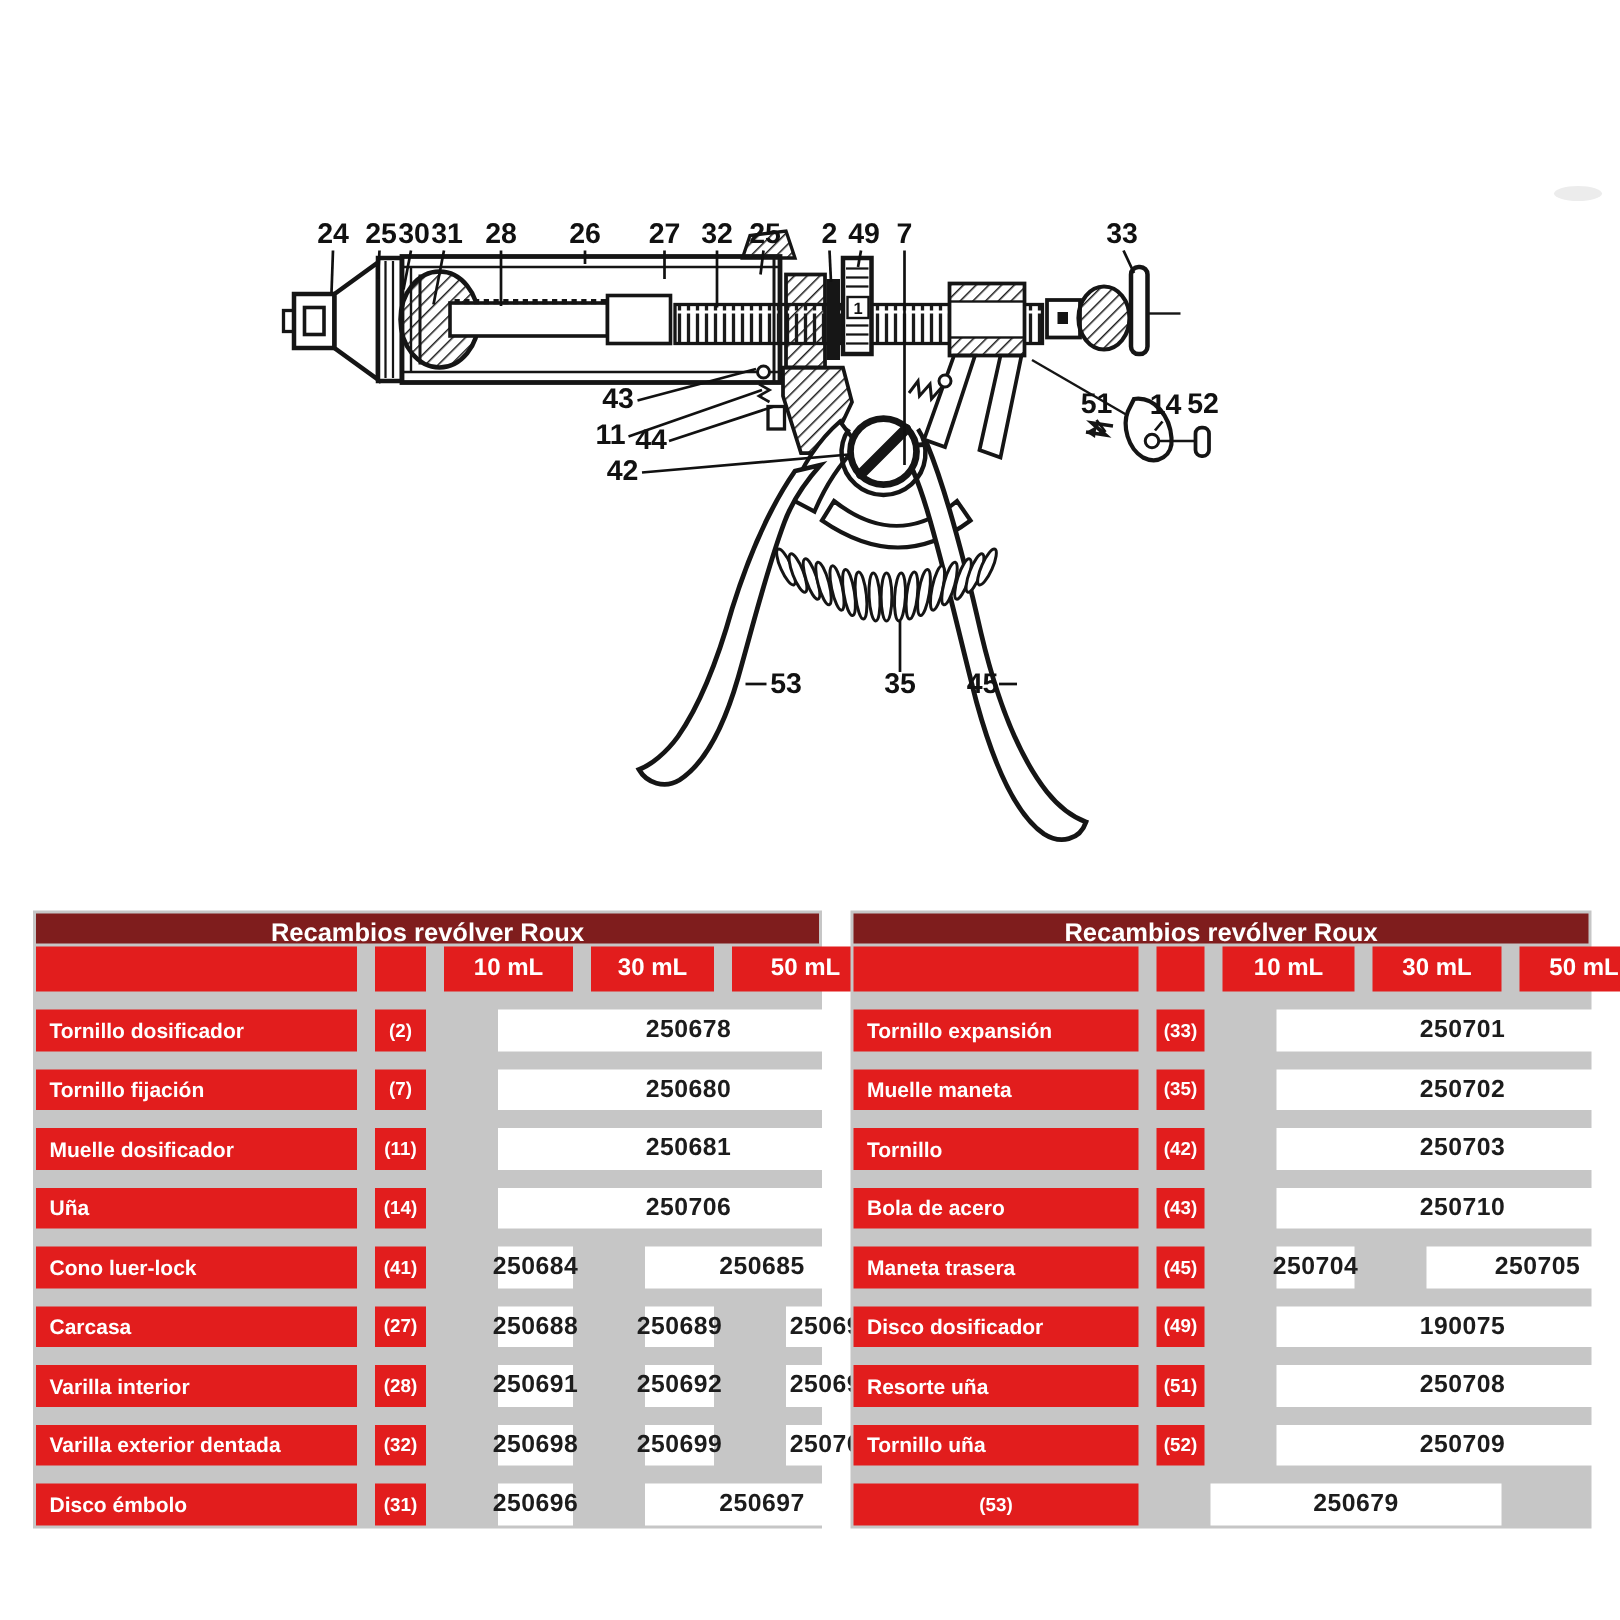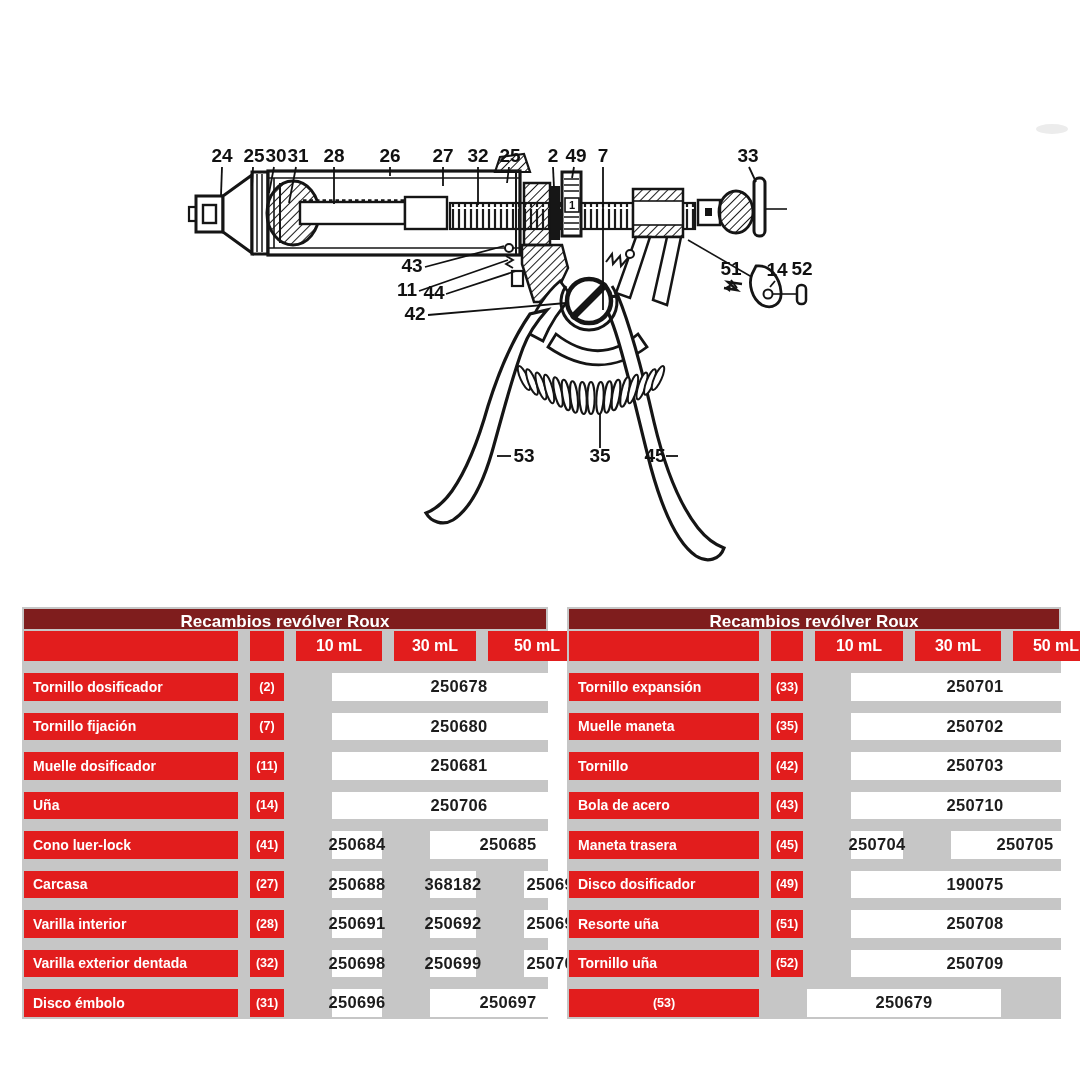--- a/index.html
+++ b/index.html
@@ -222,21 +222,21 @@
         <div class="cell red label">Uña</div>
         <div class="cell red badge">(14)</div>
         <div class="cell num" style="grid-column: span 3;">250706</div>
         <div class="cell red label">Cono luer-lock</div>
         <div class="cell red badge">(41)</div>
         <div class="cell num">250684</div>
         <div class="cell num" style="grid-column: span 2;">250685</div>
         <div class="cell red label">Carcasa</div>
         <div class="cell red badge">(27)</div>
         <div class="cell num">250688</div>
-        <div class="cell num">368182</div>
+        <div class="cell num">250689</div>
         <div class="cell num">250690</div>
         <div class="cell red label">Varilla interior</div>
         <div class="cell red badge">(28)</div>
         <div class="cell num">250691</div>
         <div class="cell num">250692</div>
         <div class="cell num">250693</div>
         <div class="cell red label">Varilla exterior dentada</div>
         <div class="cell red badge">(32)</div>
         <div class="cell num">250698</div>
         <div class="cell num">250699</div>

